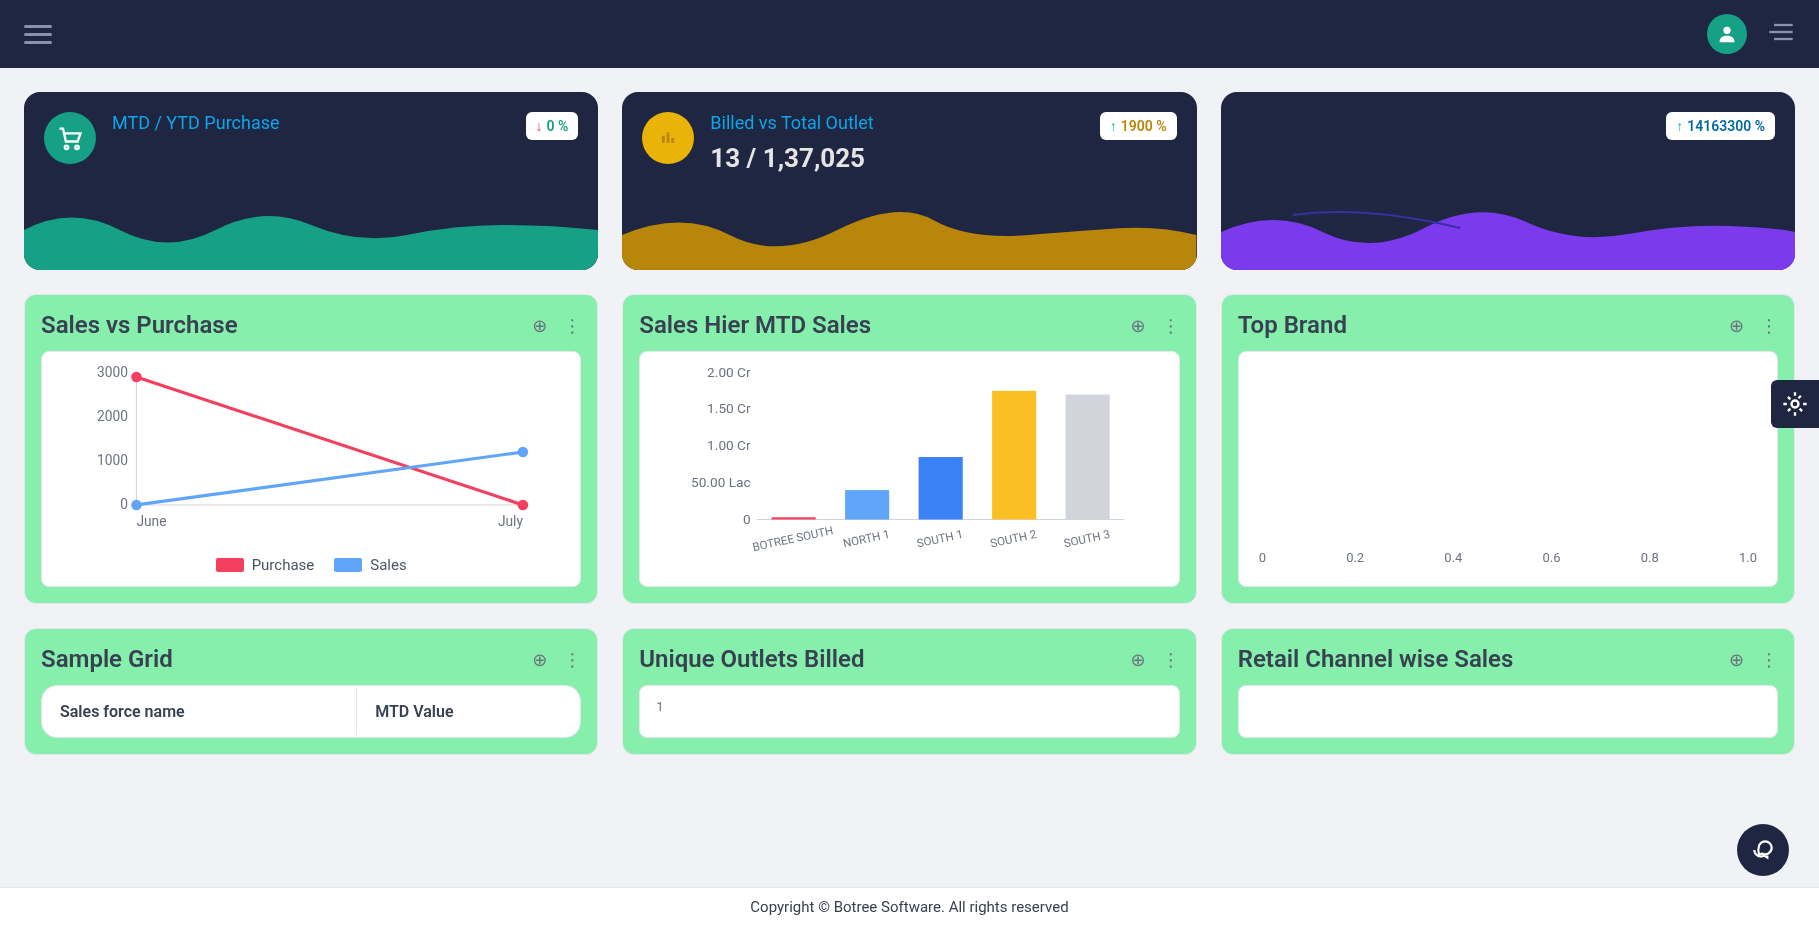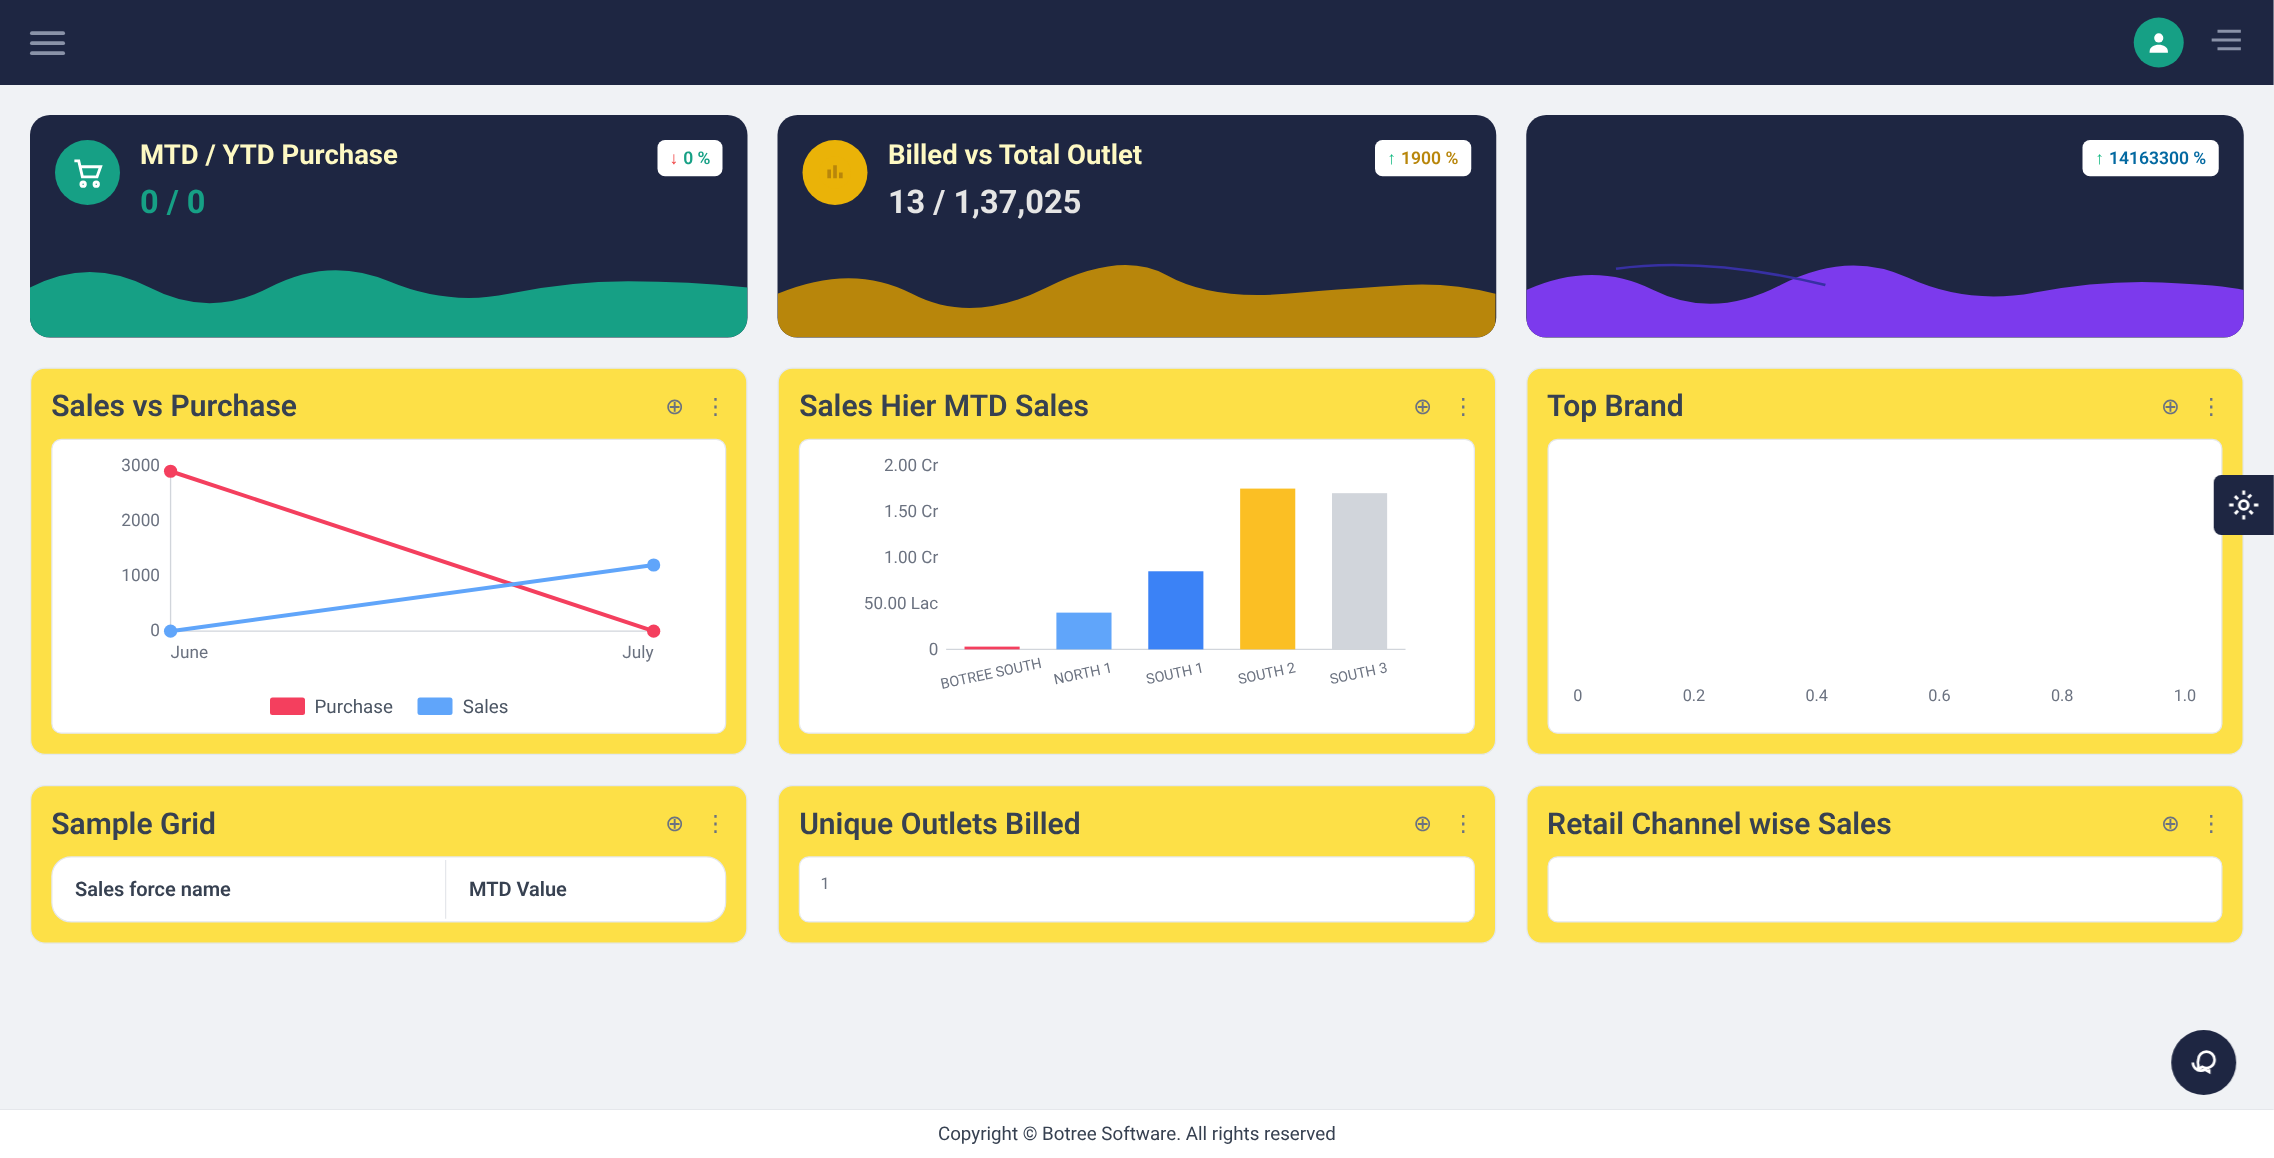--- a/index.html
+++ b/index.html
@@ -13,33 +13,33 @@
 .settings-toggle{cursor:pointer}
 .settings-toggle svg{width:28px;height:28px;stroke:#8a92a8;fill:none;stroke-width:2}
 .content{padding:24px;display:grid;grid-template-columns:repeat(3,1fr);gap:24px;padding-bottom:80px}
 .kpi-card{background:#1e2642;border-radius:16px;height:178px;position:relative;overflow:hidden;padding:20px}
 .kpi-header{display:flex;align-items:flex-start;gap:16px}
 .kpi-icon{width:52px;height:52px;border-radius:50%;display:flex;align-items:center;justify-content:center;flex-shrink:0}
 .kpi-icon.teal{background:#16a085}
 .kpi-icon.gold{background:#eab308}
 .kpi-icon.purple{background:#8b5cf6}
 .kpi-text{flex:1}
-.kpi-title{color:#fef9c3;font-size:22px;font-weight:700;margin-bottom:10px}
+.kpi-title{color:#0ea5e9;font-size:18px;font-weight:400;margin-bottom:10px}
 .kpi-value{font-size:26px;font-weight:700}
 .kpi-value.teal{color:#16a085}
 .kpi-value.gold{color:#e5e5e5}
 .kpi-value.purple{color:#8b5cf6}
 .kpi-badge{background:#fff;border-radius:6px;padding:6px 10px;font-size:14px;font-weight:600;display:flex;align-items:center;gap:4px;position:absolute;top:20px;right:20px}
 .kpi-badge .arrow-up{color:#10b981}
 .kpi-badge .arrow-down{color:#ef4444}
 .kpi-badge .val{color:#1e2642}
 .kpi-badge .val.teal{color:#16a085}
 .kpi-badge .val.purple{color:#0369a1}
 .wave{position:absolute;bottom:0;left:0;width:100%;height:70px}
-.panel{background:#fde047;border:1px solid #e2e8f0;border-radius:12px;padding:16px;min-height:290px;display:flex;flex-direction:column}
+.panel{background:#86efac;border:1px solid #e2e8f0;border-radius:12px;padding:16px;min-height:290px;display:flex;flex-direction:column}
 .panel-header{display:flex;justify-content:space-between;align-items:center;margin-bottom:12px}
 .panel-title{font-size:24px;font-weight:600;color:#374151}
 .panel-actions{display:flex;gap:16px;align-items:center}
 .panel-actions span{cursor:pointer;color:#6b7280;font-size:18px}
 .chart-box{background:#fff;border:1px solid #e5e7eb;border-radius:8px;flex:1;position:relative;padding:10px}
 .line-chart{width:100%;height:180px}
 .legend{display:flex;justify-content:center;gap:20px;margin-top:10px}
 .legend-item{display:flex;align-items:center;gap:8px;font-size:15px;color:#4b5563}
 .legend-swatch{width:28px;height:14px;border-radius:2px}
 .bar-chart{width:100%;height:210px}
@@ -86,21 +86,20 @@
     <div class="kpi-header">
       <div class="kpi-icon teal">
         <svg width="28" height="28" viewBox="0 0 24 24" fill="none" stroke="#fff" stroke-width="2">
             <circle cx="9" cy="20" r="1.5"></circle>
             <circle cx="18" cy="20" r="1.5"></circle>
             <path d="M3 4h3l2.5 11h10L21 8H7"></path>
           </svg>
       </div>
       <div class="kpi-text">
         <div class="kpi-title">MTD / YTD Purchase</div>
-        <div class="kpi-value teal">0 / 0</div>
       </div>
     </div>
     <div class="kpi-badge">
       <span class="arrow-down">↓</span>
       <span class="val teal">0 %</span>
     </div>
     <svg class="wave" viewBox="0 0 480 70" preserveAspectRatio="none">
       <path d="M0,30 Q40,5 80,30 T160,30 T240,25 T320,35 T400,25 T480,30 L480,70 L0,70 Z" fill="#16a085"></path>
     </svg>
   </div>

